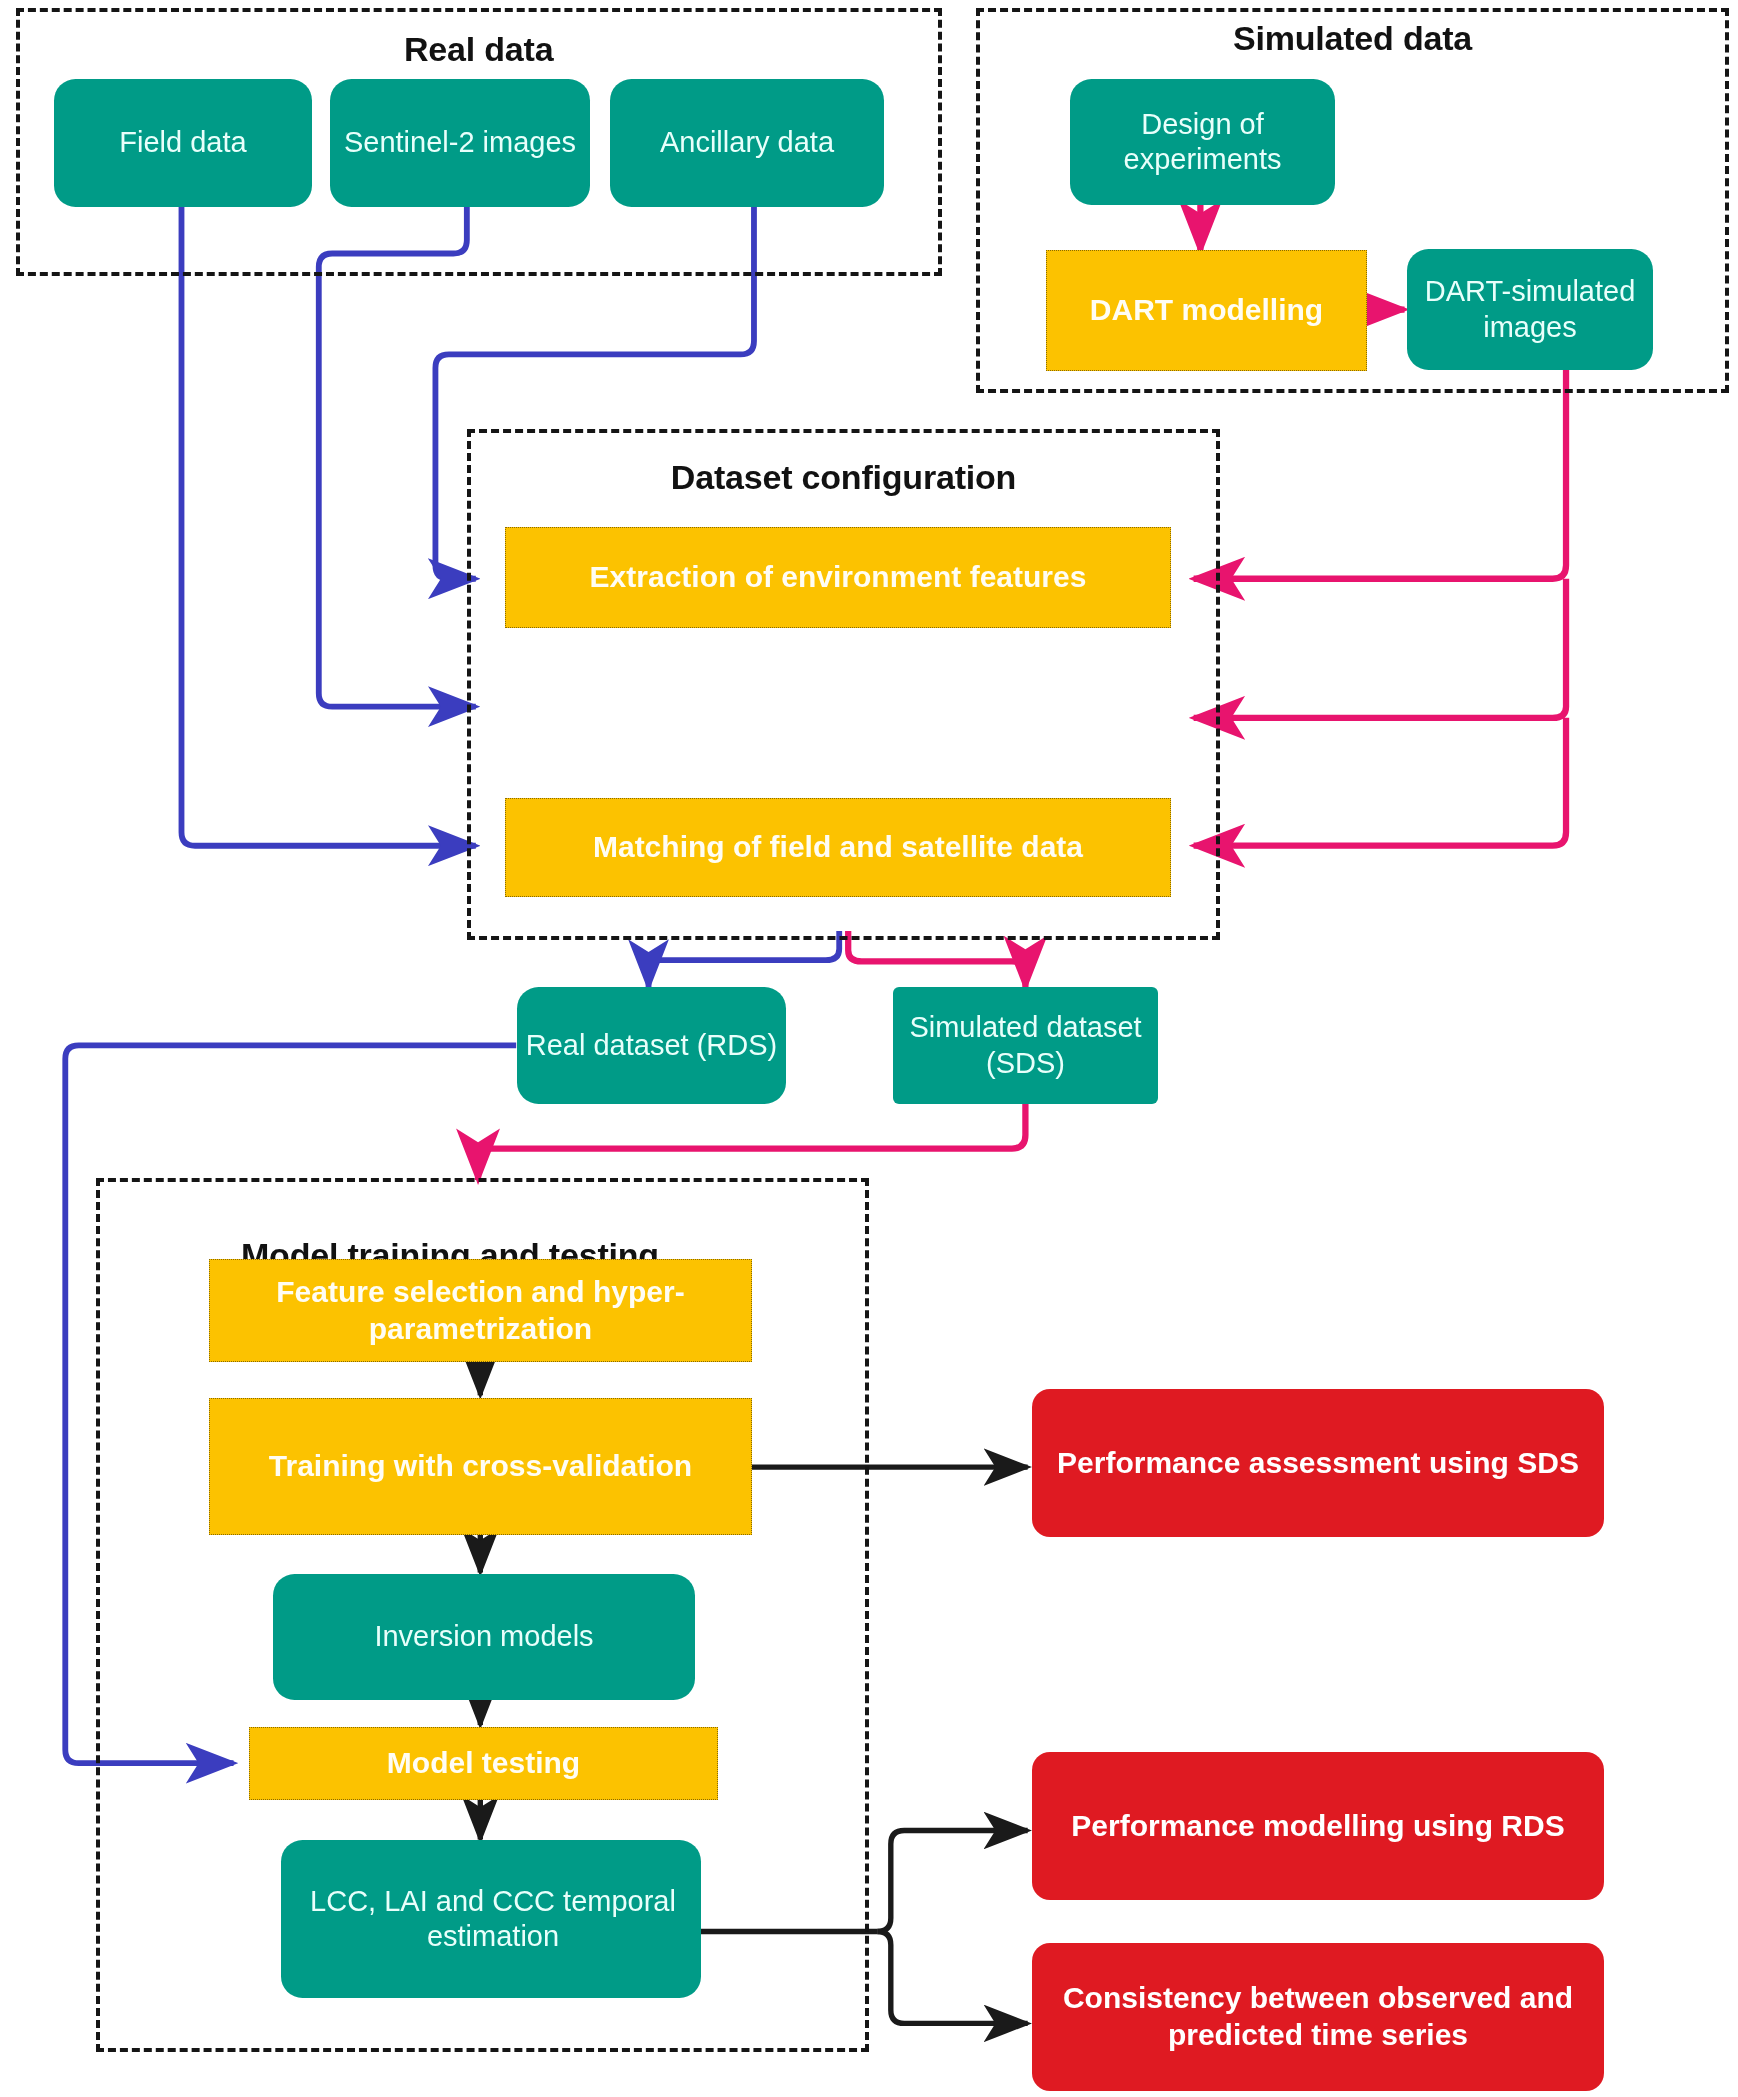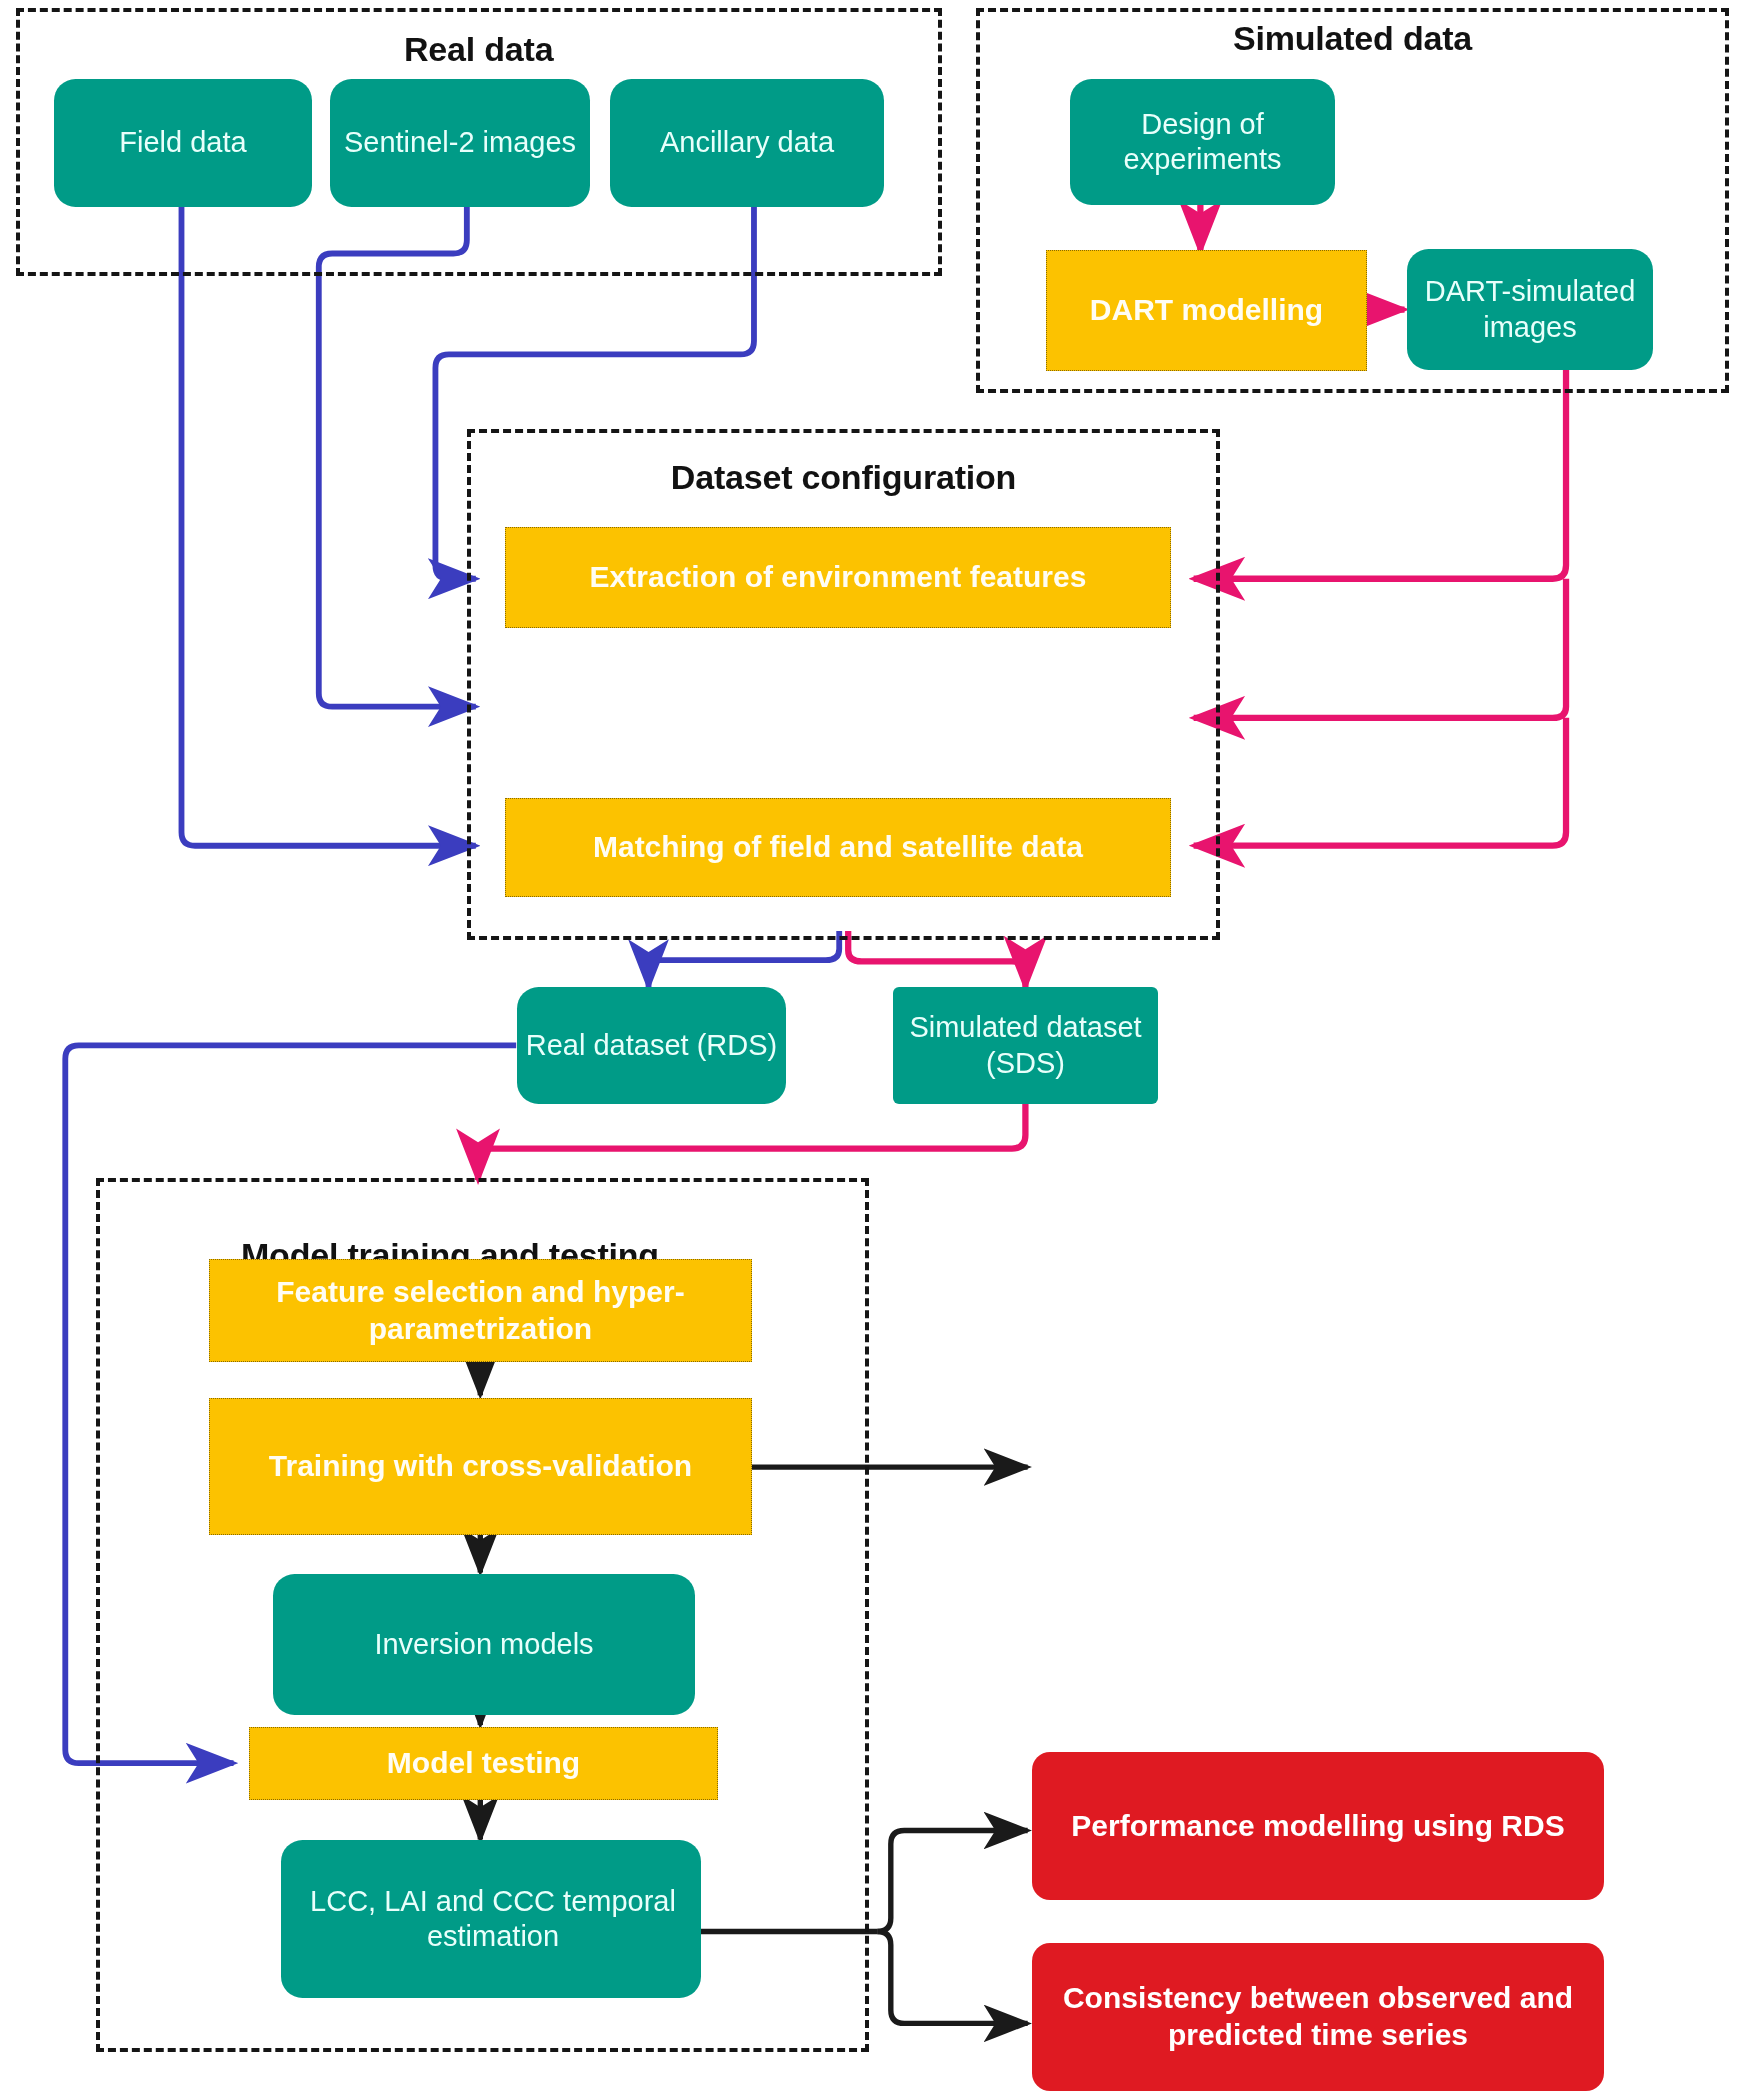--- a/index.html
+++ b/index.html
@@ -191,32 +191,35 @@
   </div>
 
   <div class="node node-yellow" style="left:209px; top:1259px; width:543px; height:103px;">
     <span>Feature selection and hyper-parametrization</span>
   </div>
 
   <div class="node node-yellow" style="left:209px; top:1398px; width:543px; height:137px;">
     <span>Training with cross-validation</span>
   </div>
 
-  <div class="node node-teal" style="left:273px; top:1574px; width:422px; height:141px;">
+  <div class="node node-teal" style="left:273px; top:1574px; width:422px; height:126px;">
     <span>Inversion models</span>
   </div>
 
   <div class="node node-yellow" style="left:249px; top:1727px; width:469px; height:73px;">
     <span>Model testing</span>
   </div>
 
   <div class="node node-teal" style="left:281px; top:1840px; width:420px; height:158px;padding-left:12px;">
     <span>LCC, LAI and CCC temporal estimation</span>
   </div>
 
+  <div class="node node-red" style="left:1032px; top:1389px; width:572px; height:148px;">
+    <span>Performance assessment using SDS</span>
+  </div>
 
   <div class="node node-red" style="left:1032px; top:1752px; width:572px; height:148px;">
     <span>Performance modelling using RDS</span>
   </div>
 
   <div class="node node-red" style="left:1032px; top:1943px; width:572px; height:148px;">
     <span>Consistency between observed and predicted time series</span>
   </div>
 
 </div>

